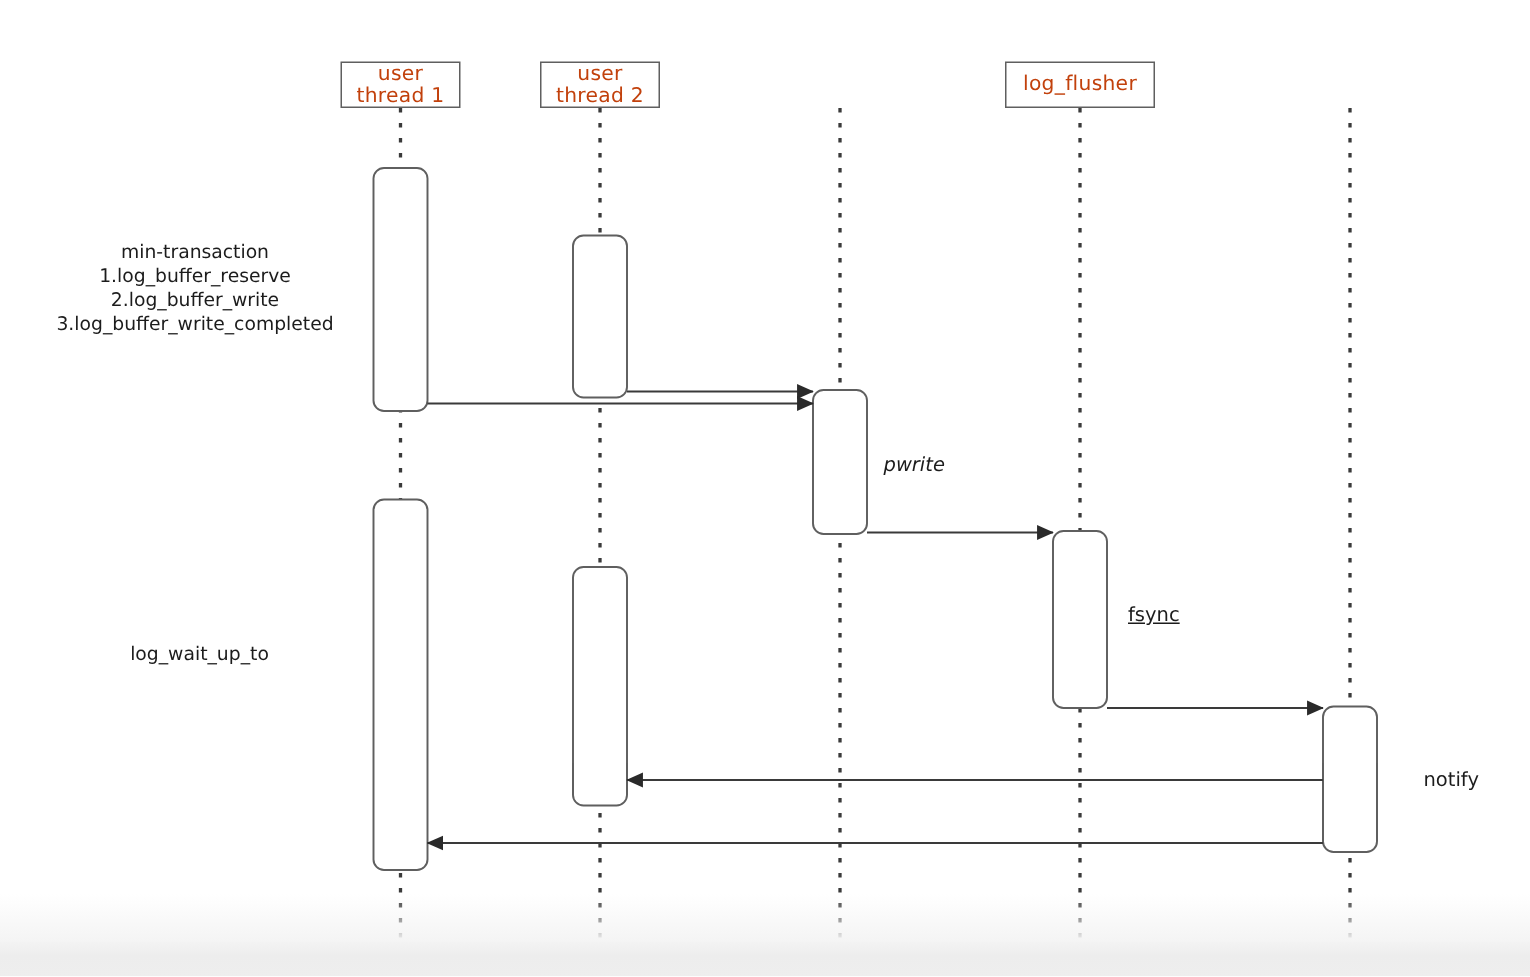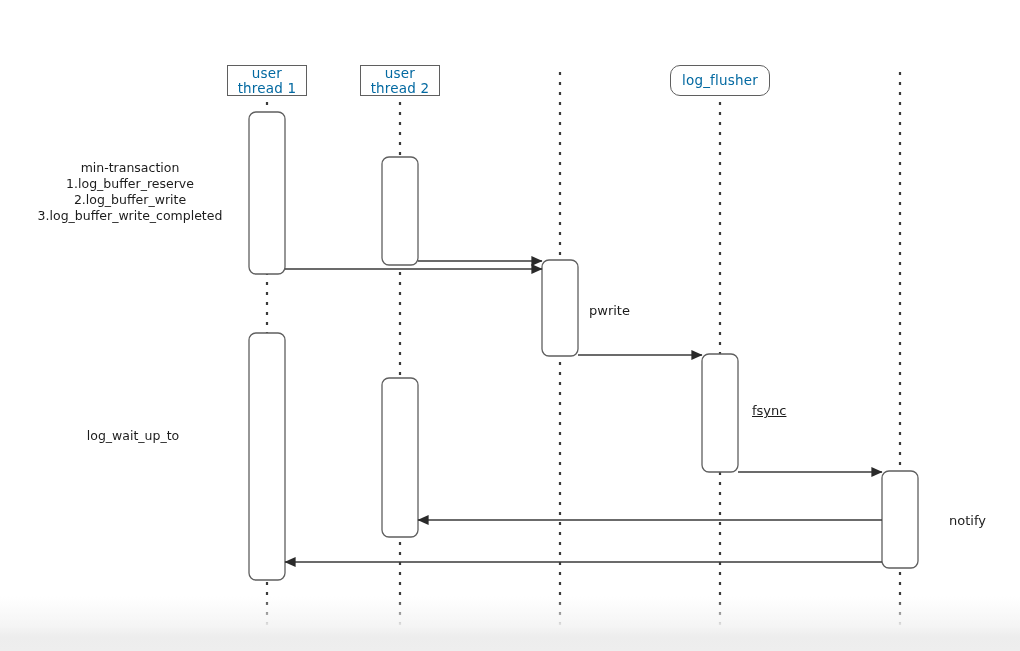--- a/index.html
+++ b/index.html
@@ -41,26 +41,25 @@
   }
   .lifeline-box {
     position: absolute;
     box-sizing: border-box;
     border: 1px solid #5f5f5f;
     background: #ffffff;
     display: flex;
     align-items: center;
     justify-content: center;
     text-align: center;
-    color: #0369a1;
+    color: #c2410c;
     font-size: 13.5px;
     line-height: 15px;
     font-family: "DejaVu Sans", sans-serif;
     letter-spacing: .2px;
-    margin-top: 24px;
   }
   .note {
     position: absolute;
     color: #1c1c1c;
     font-size: 12.5px;
     line-height: 16px;
     text-align: center;
     white-space: pre;
     font-family: "DejaVu Sans", sans-serif;
   }
@@ -122,30 +121,30 @@
   </div>
 
   <div class="lifeline-box" id="hdr-1" style="left: 360px; top: 41px; width: 80px; height: 31px;">
     <span>
       <span>user</span><br>
       <span>thread 2</span>
     </span>
   </div>
 
 
-  <div class="lifeline-box" id="hdr-3" style="left: 670px; top: 41px; width: 100px; height: 31px; border-radius: 10px;">
+  <div class="lifeline-box" id="hdr-3" style="left: 670px; top: 41px; width: 100px; height: 31px;">
     <span>log_flusher</span>
   </div>
 
 
   <div class="note" id="note-0" style="left: 0px; top: 160px; width: 260px; text-align: center;">min-transaction
 1.log_buffer_reserve
 2.log_buffer_write
 3.log_buffer_write_completed</div>
   <div class="note" id="note-1" style="left: 0px; top: 428px; width: 266px;">log_wait_up_to</div>
 
-  <div class="msg-label" id="mlbl-0" style="left: 589px; top: 303px;">pwrite</div>
+  <div class="msg-label" id="mlbl-0" style="left: 589px; top: 303px; font-style: italic;">pwrite</div>
   <div class="msg-label" id="mlbl-1" style="left: 752px; top: 403px; text-decoration: underline;">fsync</div>
   <div class="msg-label" id="mlbl-2" style="left: 933px; top: 513px; margin-left: 16px;">notify</div>
 
   <div id="top-sheen"></div>
   <div id="bottom-strip"></div>
 </div>
 
 </body></html>

